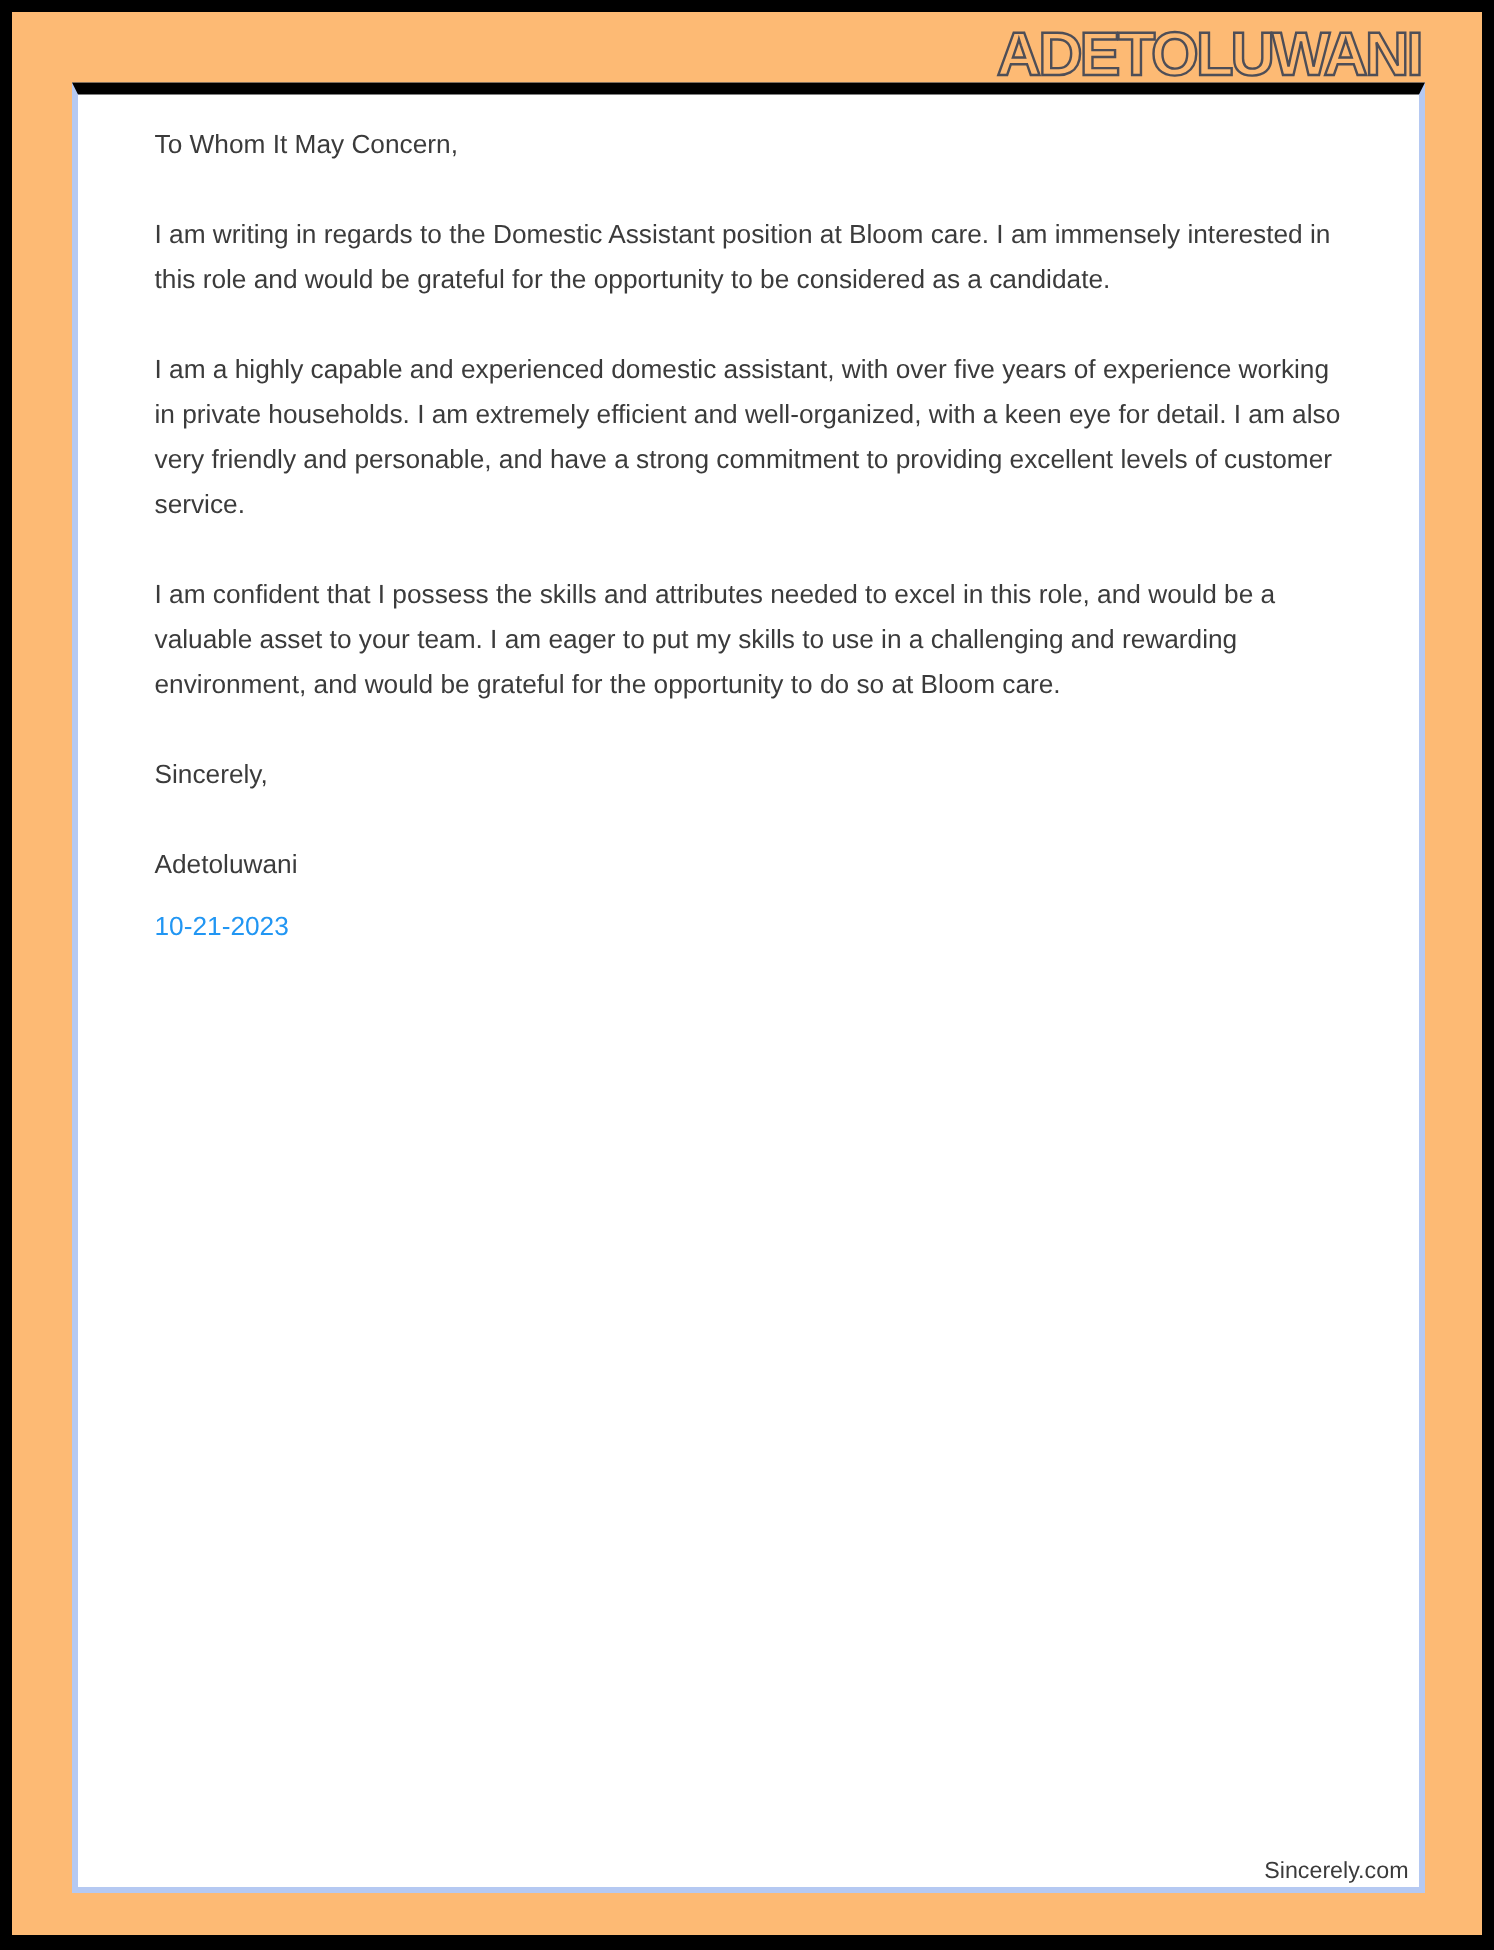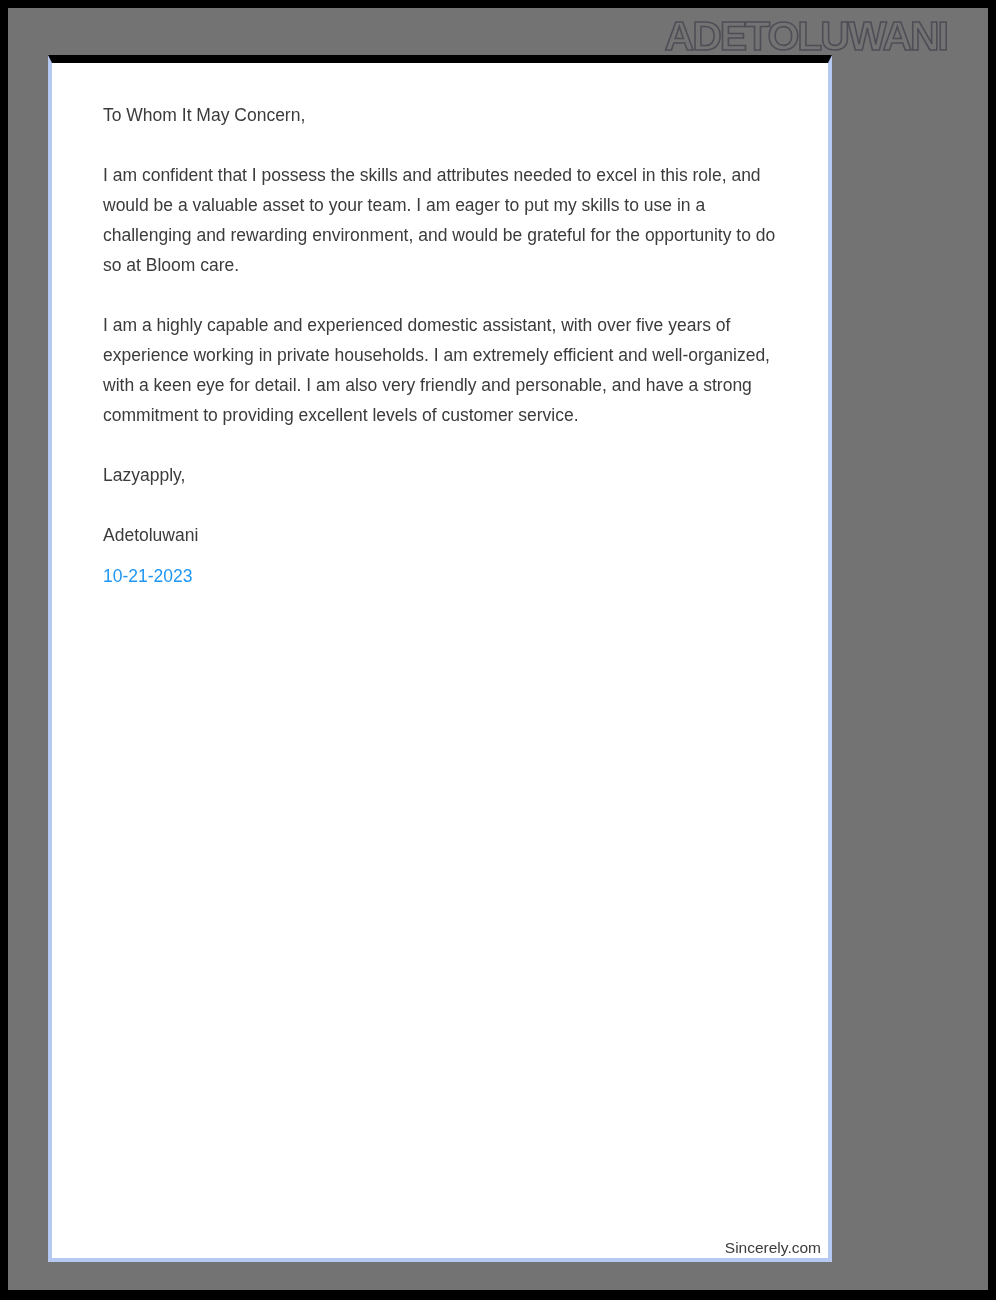--- a/index.html
+++ b/index.html
@@ -6,48 +6,48 @@
   html, body { width: 996px; height: 1300px; }
   body {
     position: relative;
     background: #000000;
     font-family: "Liberation Sans", sans-serif;
     overflow: hidden;
   }
   .frame {
     position: absolute;
     left: 8px; top: 8px; right: 8px; bottom: 10px;
-    background: #737373;
+    background: #fdba74;
   }
   .brand {
     position: absolute;
     top: 4px;
     right: 41px;
     height: 48px;
     font-size: 41px;
     font-weight: bold;
     letter-spacing: -2px;
     line-height: 48px;
     color: transparent;
     -webkit-text-stroke: 1.6px #4e4e57;
     text-shadow: 0 0 0 transparent;
     white-space: nowrap;
   }
   .page {
     position: absolute;
     left: 40px;
     top: 47px;
-    width: 784px;
+    width: 902px;
     height: 1207px;
     background: #ffffff;
     border-top: 8px solid #000000;
     border-left: 4px solid #b5c9f2;
     border-right: 4px solid #b5c9f2;
     border-bottom: 4px solid #b5c9f2;
-    padding: 37px 48px 0 51px;
+    padding: 18px 48px 0 51px;
   }
   .letter p {
     font-size: 17.5px;
     line-height: 30px;
     color: #3b3b3b;
     margin: 0 0 30px 0;
     max-width: 796px;
   }
   .letter p.signature { margin-bottom: 11px; }
   .letter p.date {
@@ -64,22 +64,23 @@
 </style>
 </head>
 <body>
 
 <div class="frame">
   <div class="brand">ADETOLUWANI</div>
 
   <div class="page">
     <div class="letter">
       <p>To Whom It May Concern,</p>
+      <p>I am writing in regards to the Domestic Assistant position at Bloom care. I am immensely interested in this role and would be grateful for the opportunity to be considered as a candidate.</p>
+      <p>I am a highly capable and experienced domestic assistant, with over five years of experience working in private households. I am extremely efficient and well-organized, with a keen eye for detail. I am also very friendly and personable, and have a strong commitment to providing excellent levels of customer service.</p>
       <p>I am confident that I possess the skills and attributes needed to excel in this role, and would be a valuable asset to your team. I am eager to put my skills to use in a challenging and rewarding environment, and would be grateful for the opportunity to do so at Bloom care.</p>
-      <p>I am a highly capable and experienced domestic assistant, with over five years of experience working in private households. I am extremely efficient and well-organized, with a keen eye for detail. I am also very friendly and personable, and have a strong commitment to providing excellent levels of customer service.</p>
-      <p>Lazyapply,</p>
+      <p>Sincerely,</p>
       <p class="signature">Adetoluwani</p>
       <p class="date">10-21-2023</p>
     </div>
 
     <div class="watermark">Sincerely.com</div>
   </div>
 </div>
 
 </body></html>

